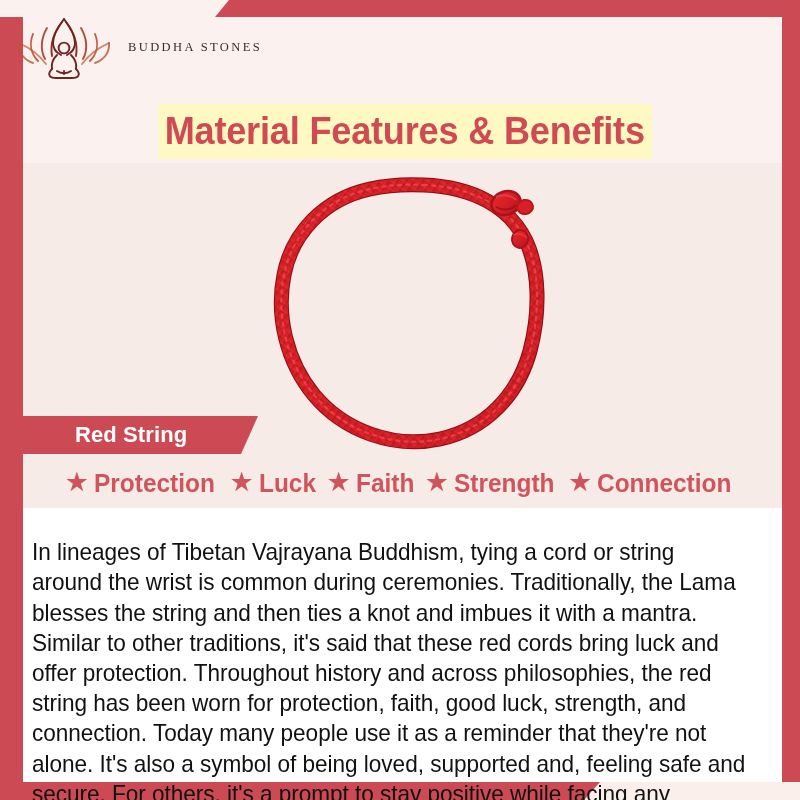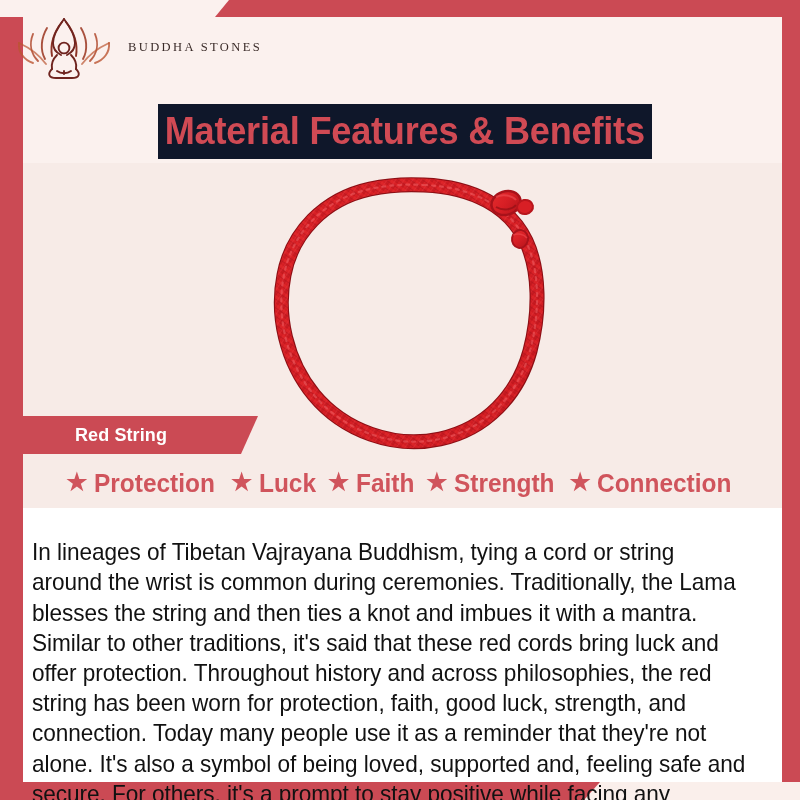--- a/index.html
+++ b/index.html
@@ -89,21 +89,21 @@
     white-space: nowrap;
   }
 
   
   .title-plate {
     position: absolute;
     left: 158px;
     top: 104px;
     width: 494px;
     height: 55px;
-    background: #0f172a;
+    background: #fef9c3;
     display: flex;
     align-items: center;
     justify-content: center;
   }
   .title-text {
     font-family: "Liberation Sans Narrow", "Liberation Sans", sans-serif;
     font-weight: 700;
     font-size: 38px;
     letter-spacing: -0.2px;
     color: #d04a54;
@@ -130,21 +130,21 @@
     height: 38px;
     background: #cb4a54;
     clip-path: polygon(0 0, 100% 0, calc(100% - 17px) 100%, 0 100%);
     display: flex;
     align-items: center;
   }
   .banner-label {
     margin-left: 52px;
     font-family: "Liberation Sans Narrow", "Liberation Sans", sans-serif;
     font-weight: 700;
-    font-size: 18px;
+    font-size: 22px;
     color: #ffffff;
     white-space: nowrap;
     letter-spacing: 0.1px;
   }
 
   
   .benefits {
     position: absolute;
     left: 23px;
     right: 18px;

